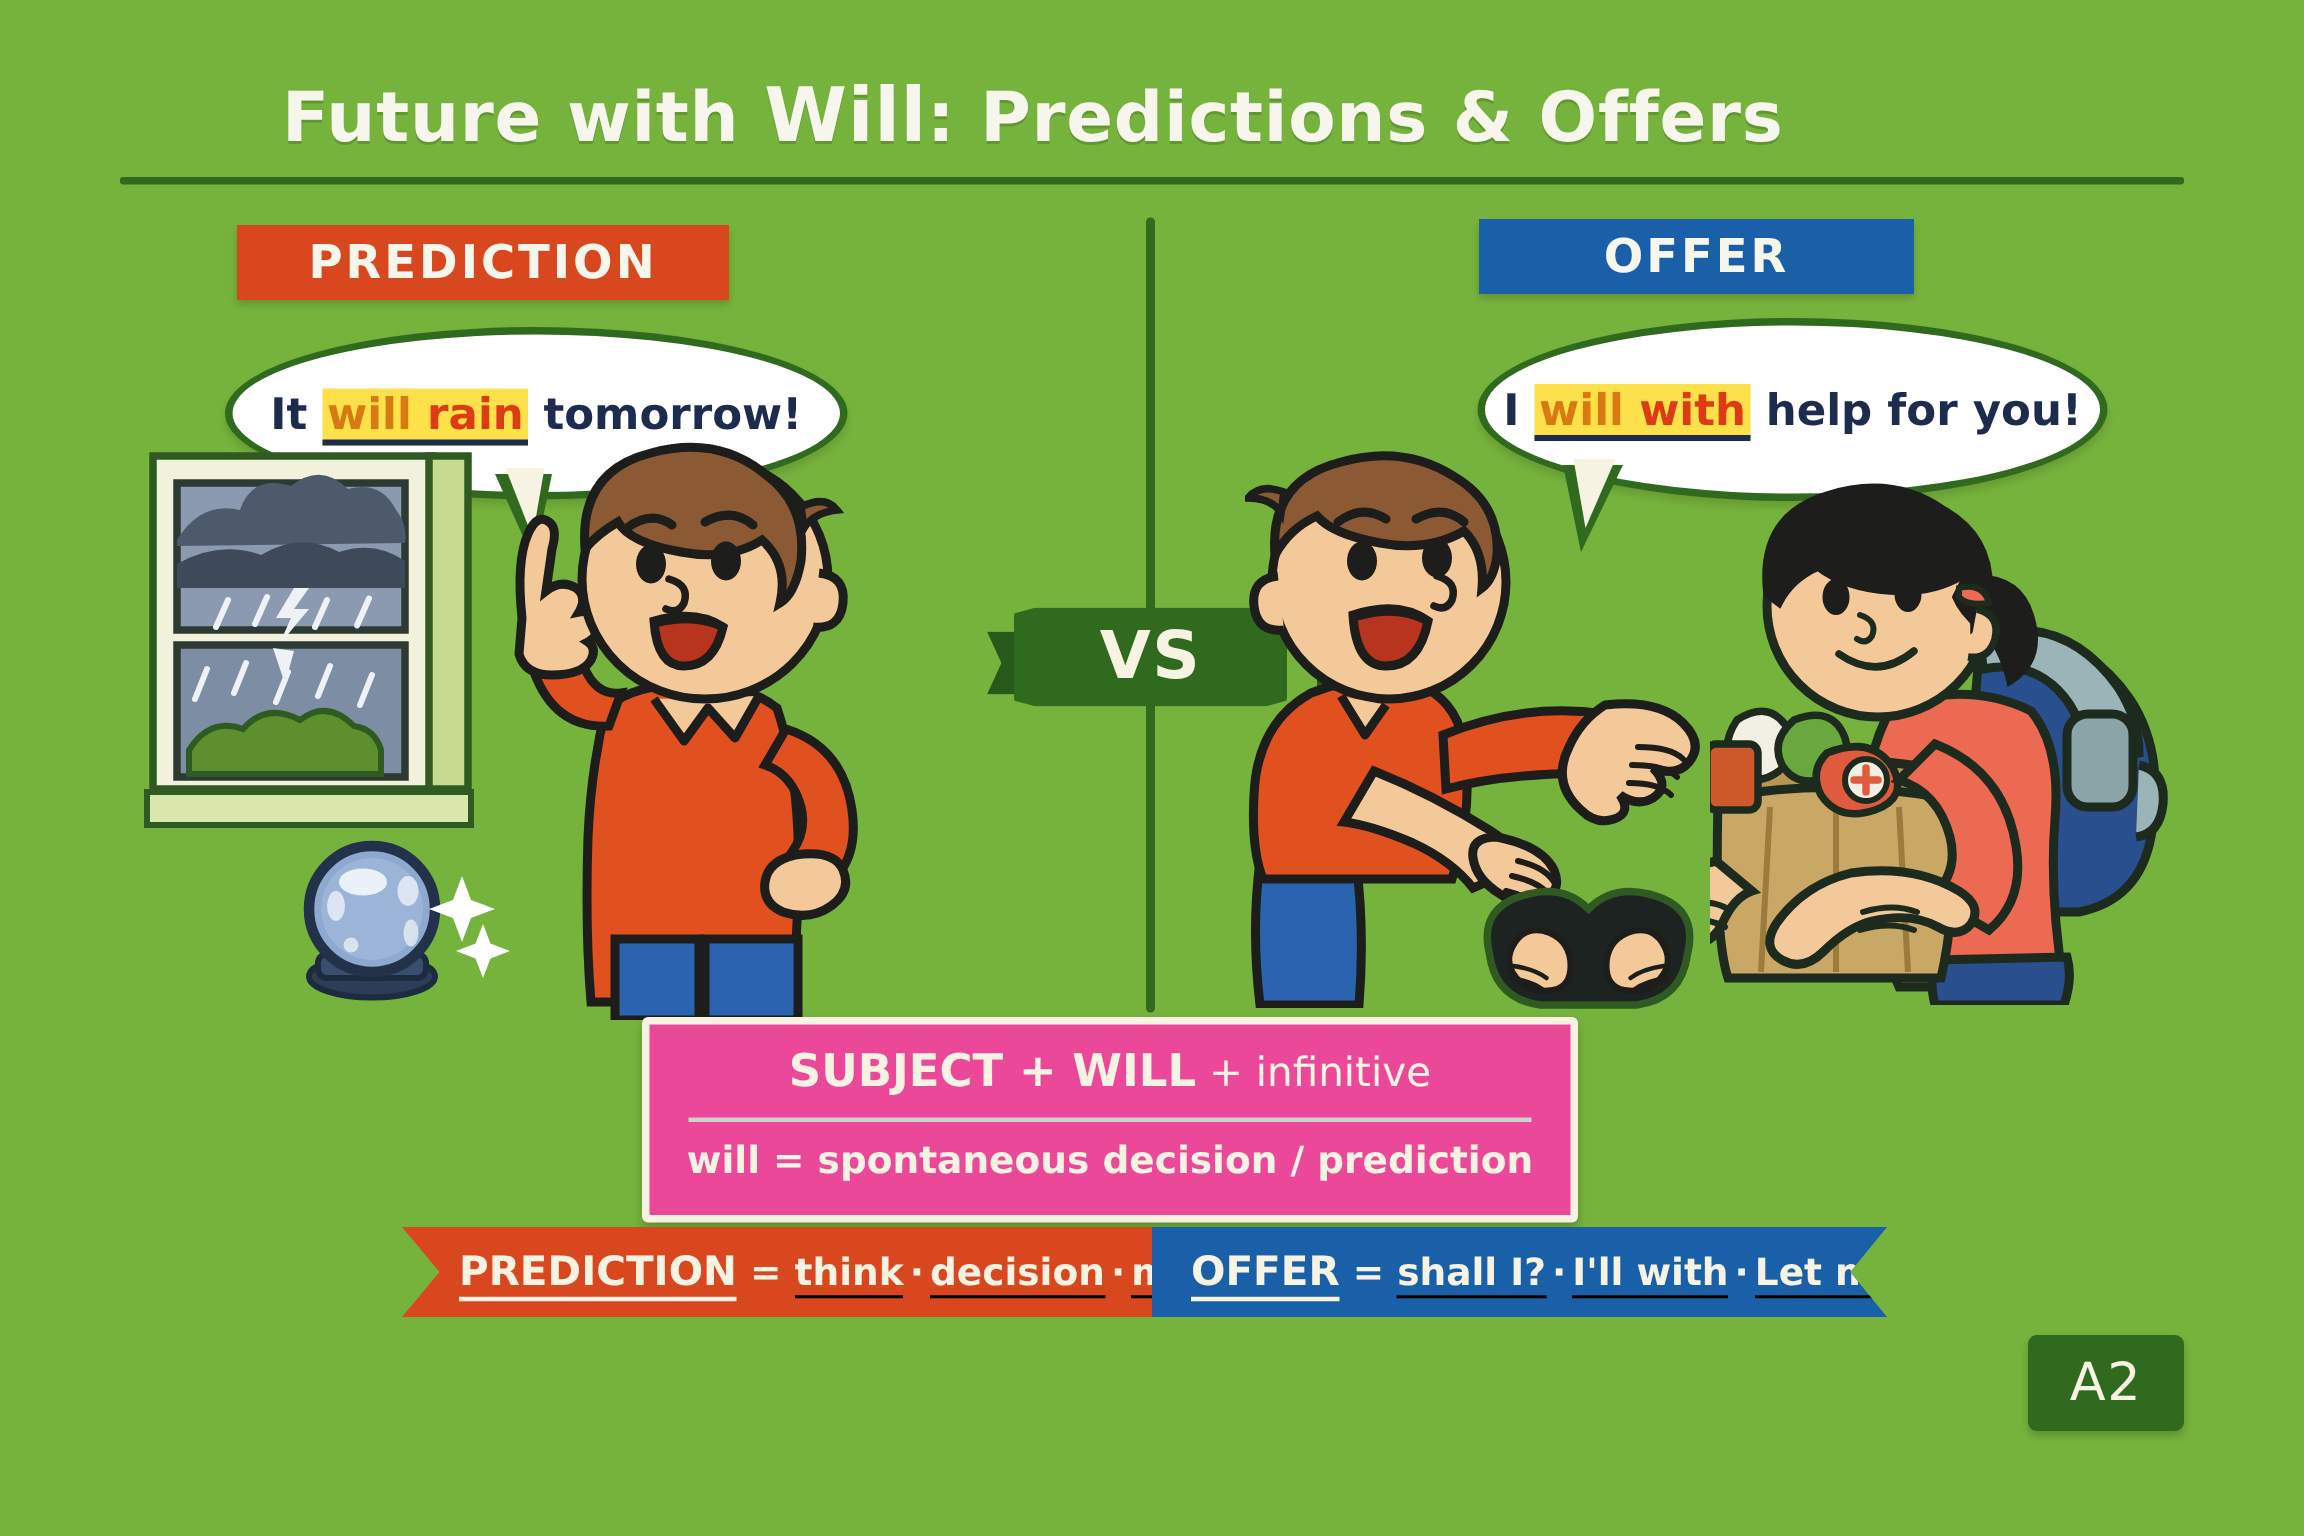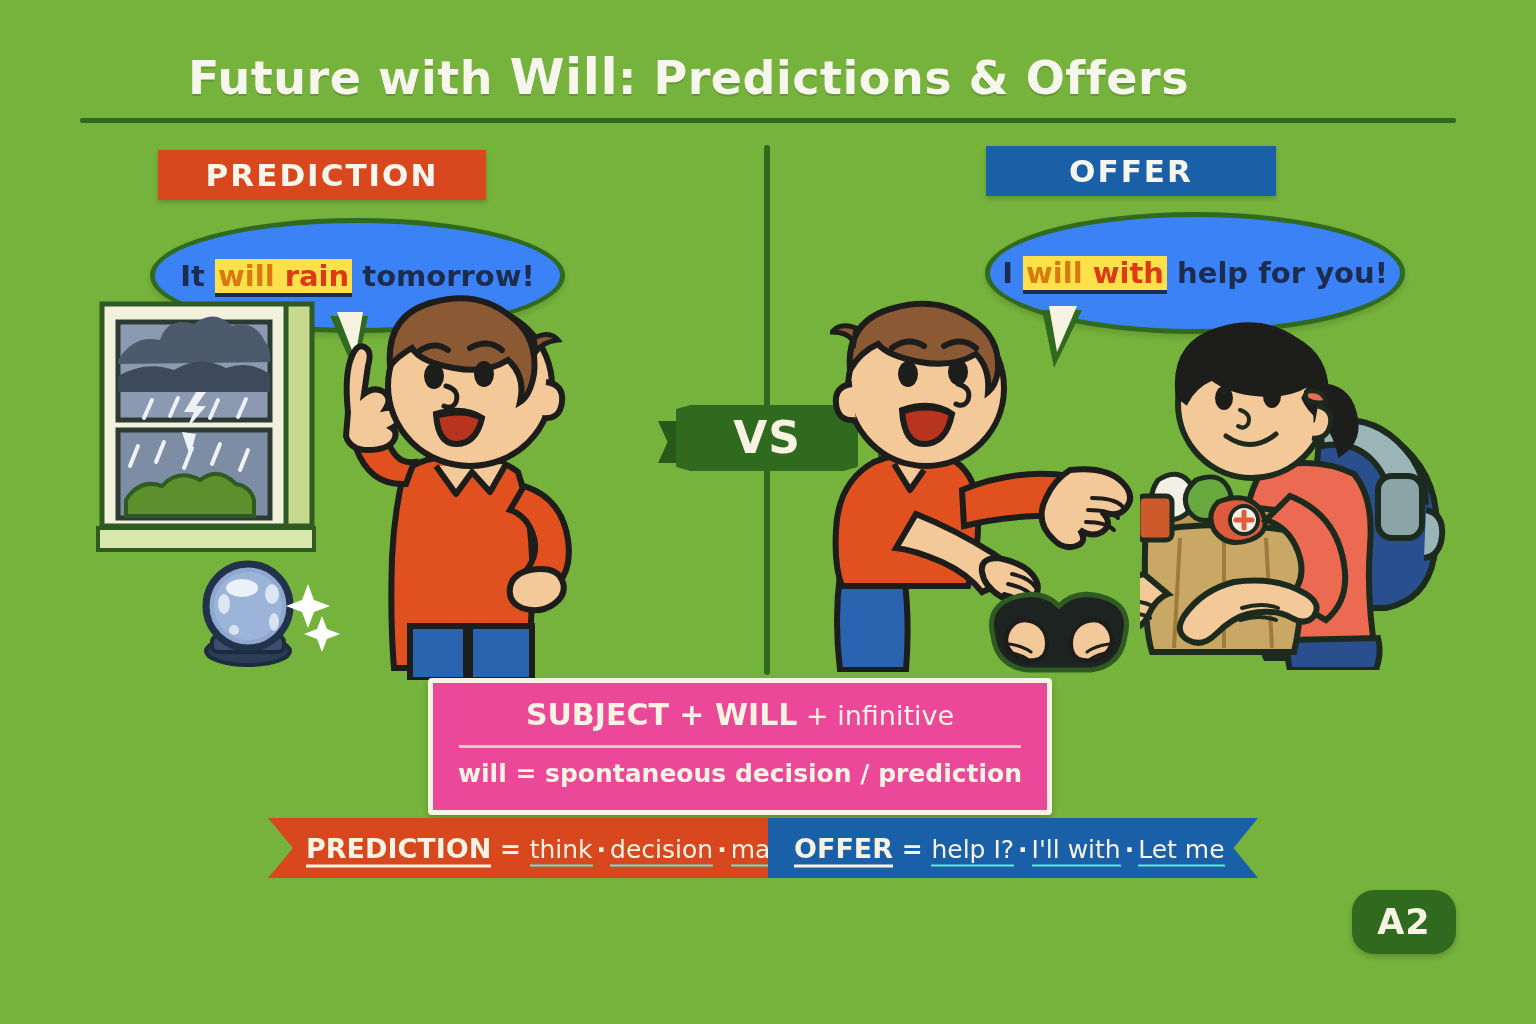--- a/index.html
+++ b/index.html
@@ -38,21 +38,21 @@
     font-family:"DejaVu Sans", sans-serif;
     font-size:31px;font-weight:bold;color:#f7f6ec;
     text-align:center;letter-spacing:2px;
     box-shadow:0 3px 5px rgba(0,0,0,.18);
   }
   .chip.pred{left:158px;top:150px;width:328px;background:#d9471f;}
   .chip.offer{left:986px;top:146px;width:290px;background:#1a60a8;}
 
   
   .bubble{
-    position:absolute;background:#3b82f6;
+    position:absolute;background:#ffffff;
     border:5px solid #2f6a1f;border-radius:50%/50%;
     box-shadow:0 4px 6px rgba(0,0,0,.13);
   }
   .bubble .txt{
     position:absolute;left:0;right:0;top:50%;transform:translateY(-50%);
     text-align:center;white-space:nowrap;
     font-family:"DejaVu Sans", sans-serif;
     font-size:29px;font-weight:bold;color:#1d2b4e;
   }
   .bubble-l{left:150px;top:218px;width:405px;height:105px;}
@@ -138,41 +138,41 @@
     position:absolute;top:818px;height:60px;
     font-family:"DejaVu Sans", sans-serif;
     color:#f6f3e2;white-space:nowrap;
     box-shadow:0 3px 5px rgba(0,0,0,.17);
   }
   .banner .inner{
     position:absolute;top:50%;transform:translateY(-50%);
     font-size:25px;font-weight:bold;
   }
   .banner .key{font-size:27px;font-weight:bold;border-bottom:3px solid #f6f3e2;padding-bottom:1px;}
-  .banner .kw{border-bottom:2px solid #5eead4;padding-bottom:1px;font-weight:normal;}
+  .banner .kw{border-bottom:2px solid #000000;padding-bottom:1px;font-weight:bold;}
   .banner .eq{font-weight:bold;}
   .banner .dot{padding:0 4px;}
 
   .banner-l{
     left:268px;width:500px;background:#d9471f;
     clip-path:polygon(0 0,100% 0,100% 100%,0 100%,5% 50%);
   }
   .banner-l .inner{left:38px;}
   .banner-r{
     left:768px;width:490px;background:#1a60a8;
     clip-path:polygon(0 0,100% 0,95% 50%,100% 100%,0 100%);
   }
   .banner-r .inner{left:26px;}
 
   
   .a2{
     position:absolute;left:1352px;top:890px;width:104px;height:64px;
-    background:#2f6a1f;border-radius:22px;
-    font-family:"DejaVu Sans", sans-serif;
-    font-size:35px;font-weight:bold;color:#f6f3e2;
+    background:#2f6a1f;border-radius:6px;
+    font-family:"DejaVu Sans", sans-serif;
+    font-size:35px;font-weight:normal;color:#f6f3e2;
     text-align:center;line-height:64px;letter-spacing:1px;
     box-shadow:0 3px 6px rgba(0,0,0,.2);
   }
 
   
   .art{position:absolute;}
   .w-window{left:96px;top:300px;}
   .w-ball{left:190px;top:558px;}
   .w-boy1{left:318px;top:290px;}
   .w-boy2{left:830px;top:292px;}
@@ -414,18 +414,18 @@
     <div class="line1"><span>SUBJECT + WILL</span><span class="lite"> + infinitive</span></div>
     <div class="sep"></div>
     <div class="line2">will = spontaneous decision / prediction</div>
   </div>
 
   <div class="banner banner-l">
     <div class="inner"><span class="key">PREDICTION</span><span class="eq"> = </span><span class="kw">think</span><span class="dot">·</span><span class="kw">decision</span><span class="dot">·</span><span class="kw">maybe</span></div>
   </div>
 
   <div class="banner banner-r">
-    <div class="inner"><span class="key">OFFER</span><span class="eq"> = </span><span class="kw">help I?</span><span class="dot">·</span><span class="kw">I'll with</span><span class="dot">·</span><span class="kw">Let me</span></div>
+    <div class="inner"><span class="key">OFFER</span><span class="eq"> = </span><span class="kw">shall I?</span><span class="dot">·</span><span class="kw">I'll with</span><span class="dot">·</span><span class="kw">Let me</span></div>
   </div>
 
   <div class="a2">A2</div>
 
 </div>
 
 </body></html>

